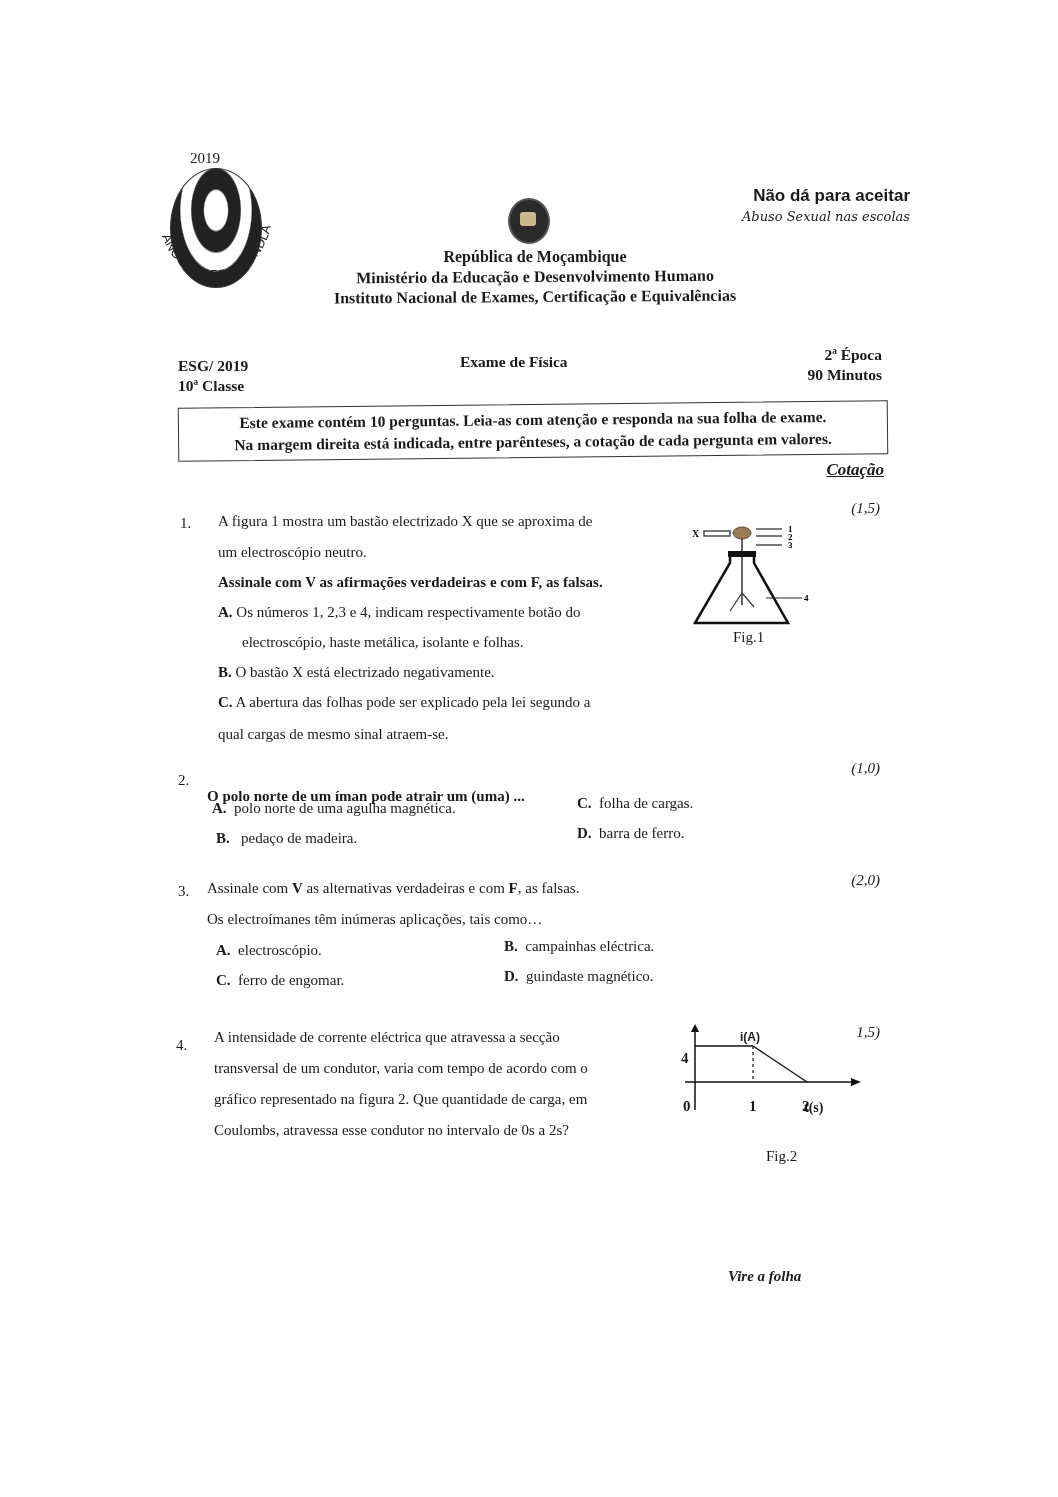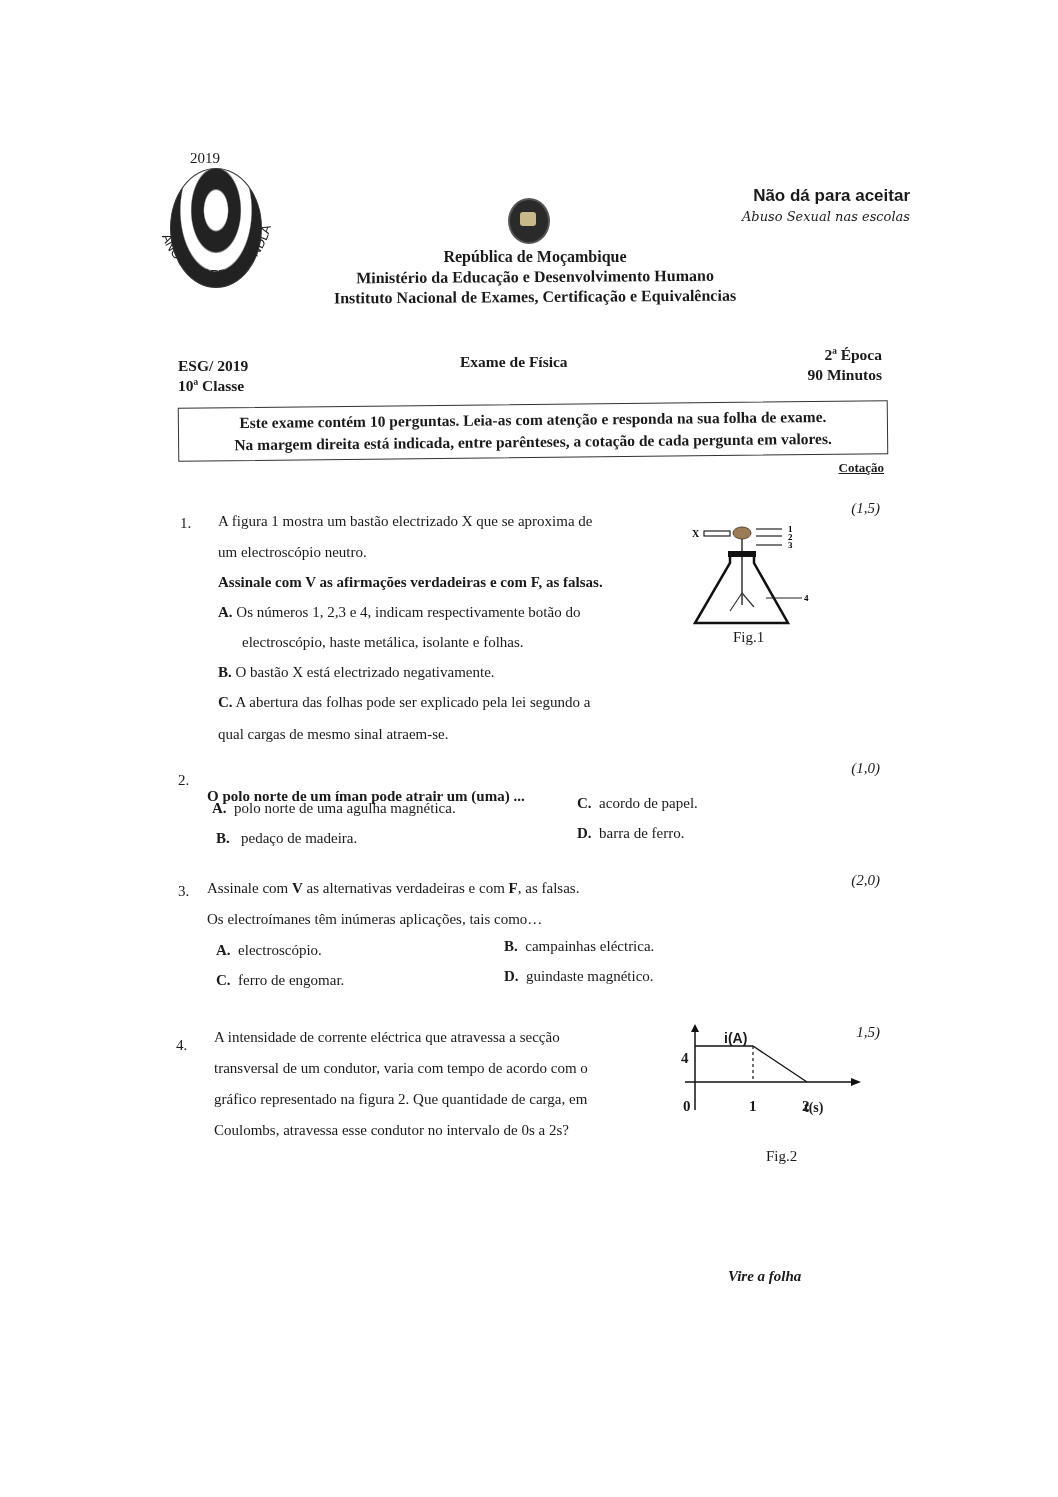--- a/index.html
+++ b/index.html
@@ -11,21 +11,21 @@
           background:radial-gradient(ellipse at 50% 35%, #fff 0 18%, #222 20% 38%, #fff 40% 55%, #222 57%); }
   .slogan1 { right:148px; top:165px; font-style:italic; font-size:13px; font-family:"DejaVu Serif", serif;margin-top:44px; }
   .slogan2 { right:148px; top:186px; font-weight:bold; font-size:17px; font-family:"Liberation Sans", sans-serif; }
   .emblem { left:508px; top:198px; width:38px; height:42px; border-radius:50%; background:#2a2a2a;
             border:2px solid #555; }
   .emblem::after { content:""; position:absolute; left:10px; top:12px; width:16px; height:14px; background:#c9b88a; border-radius:3px; }
   .inst { left:300px; width:470px; text-align:center; font-weight:bold; font-size:16px; }
   .hdr { font-weight:bold; font-size:15.5px; }
   .box { left:178px; top:404px; width:710px; height:54px; border:1.5px solid #333; transform:rotate(-0.6deg);
          text-align:center; font-weight:bold; font-size:15.5px; line-height:22px; padding-top:4px; box-sizing:border-box; }
-  .cotacao { right:174px; top:460px; font-weight:bold; text-decoration:underline; font-size:13px; }
+  .cotacao { right:174px; top:460px; font-weight:bold; font-style:italic; text-decoration:underline; font-size:17px; }
   .q { font-size:15px; line-height:30px; }
   .bold { font-weight:bold; }
   .mark { font-style:italic; font-size:15px; }
   .fig-label { font-size:15px; }
 </style>
 </head>
 <body>
 
 <div class="abs year">2019</div>
 <div class="abs oval"></div>
@@ -101,21 +101,21 @@
 <div class="abs q" style="left:212px;top:793px">
   <span class="bold">A.</span>&nbsp;
   <span>polo norte de uma agulha magnética.</span>
 </div>
 <div class="abs q" style="left:216px;top:823px">
   <span class="bold">B.</span>&nbsp;&nbsp;
   <span>pedaço de madeira.</span>
 </div>
 <div class="abs q" style="left:577px;top:788px">
   <span class="bold">C.</span>&nbsp;
-  <span>acordo de papel.</span>
+  <span>folha de cargas.</span>
 </div>
 <div class="abs q" style="left:577px;top:818px">
   <span class="bold">D.</span>&nbsp;
   <span>barra de ferro.</span>
 </div>
 
 <div class="abs q" style="left:178px;top:876px">3.</div>
 <div class="abs mark" style="right:178px;top:872px">(2,0)</div>
 <div class="abs q" style="left:207px;top:873px">
   <span>Assinale com </span><span class="bold">V</span><span> as alternativas verdadeiras e com </span><span class="bold">F</span><span>, as falsas.</span>
@@ -147,21 +147,21 @@
 
 <svg class="abs" style="left:675px;top:1022px" width="200" height="100">
   <line x1="20" y1="88" x2="20" y2="6" stroke="#111" stroke-width="1.5"></line>
   <polygon points="16,10 20,2 24,10" fill="#111"></polygon>
   <line x1="10" y1="60" x2="180" y2="60" stroke="#111" stroke-width="1.5"></line>
   <polygon points="176,56 186,60 176,64" fill="#111"></polygon>
   <line x1="20" y1="24" x2="78" y2="24" stroke="#111" stroke-width="1.4"></line>
   <line x1="78" y1="24" x2="78" y2="60" stroke="#111" stroke-width="1.2" stroke-dasharray="3,3"></line>
   <line x1="78" y1="24" x2="132" y2="60" stroke="#111" stroke-width="1.4"></line>
 </svg>
-<div class="abs" style="left:724px;top:1030px;font-size:14px;font-weight:bold;font-family:'Liberation Sans Narrow','Liberation Sans',sans-serif">i(A)</div>
+<div class="abs" style="left:740px;top:1030px;font-size:12px;font-weight:bold;font-family:'Liberation Sans Narrow','Liberation Sans',sans-serif">i(A)</div>
 <div class="abs" style="left:681px;top:1050px;font-size:15px;font-weight:bold">4</div>
 <div class="abs" style="left:683px;top:1098px;font-size:15px;font-weight:bold">0</div>
 <div class="abs" style="left:749px;top:1098px;font-size:15px;font-weight:bold">1</div>
 <div class="abs" style="left:802px;top:1098px;font-size:15px;font-weight:bold">2</div>
 <div class="abs" style="left:804px;top:1100px;font-size:14px;font-weight:bold">t(s)</div>
 <div class="abs fig-label" style="left:766px;top:1148px">Fig.2</div>
 
 <div class="abs" style="left:728px;top:1268px;font-style:italic;font-weight:bold;font-size:15px">Vire a folha</div>
 
 </body></html>

